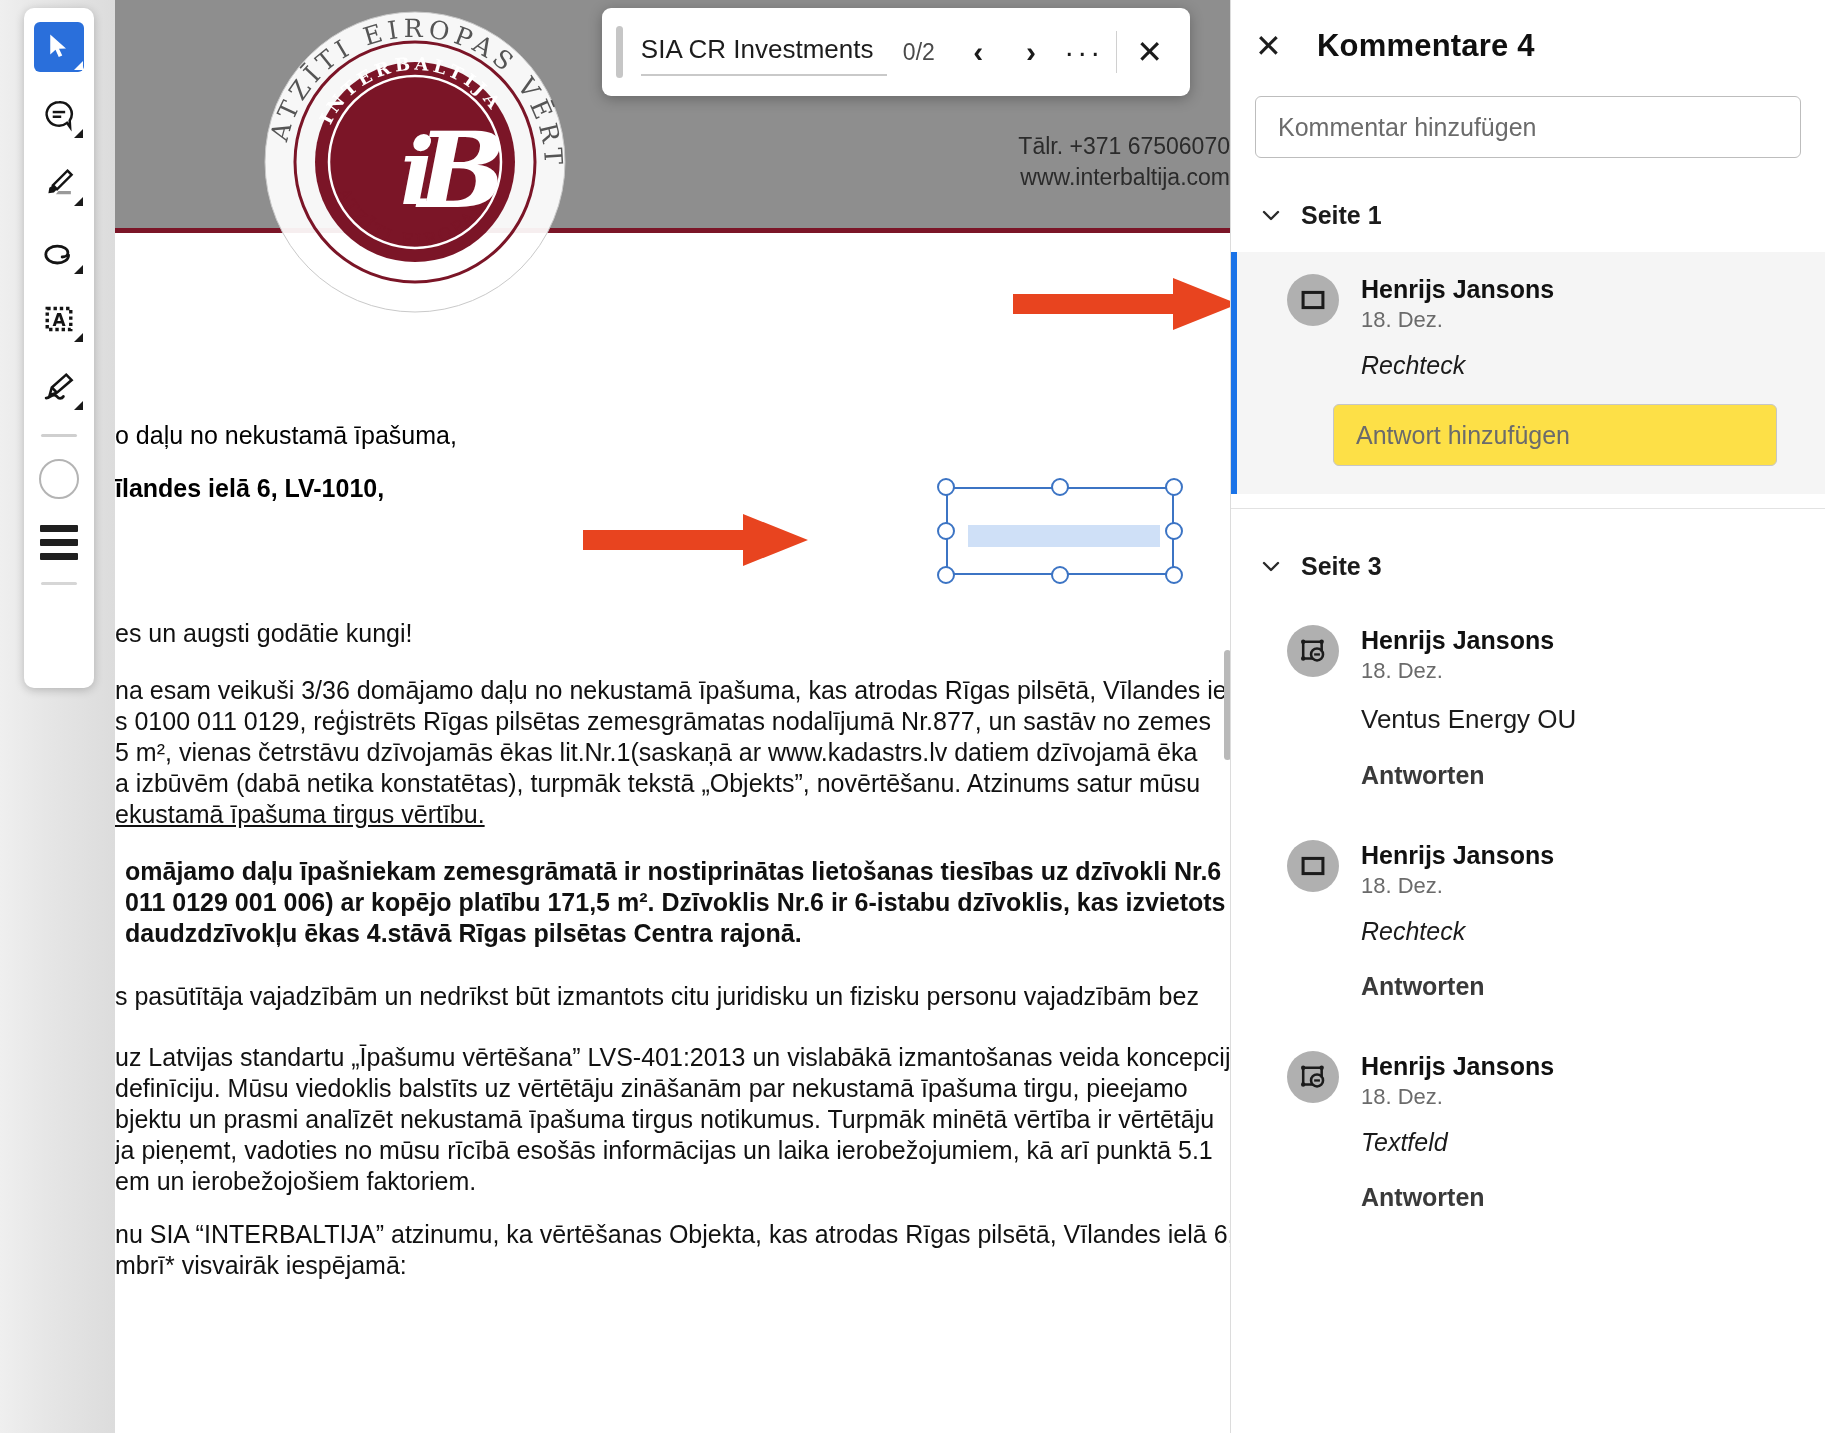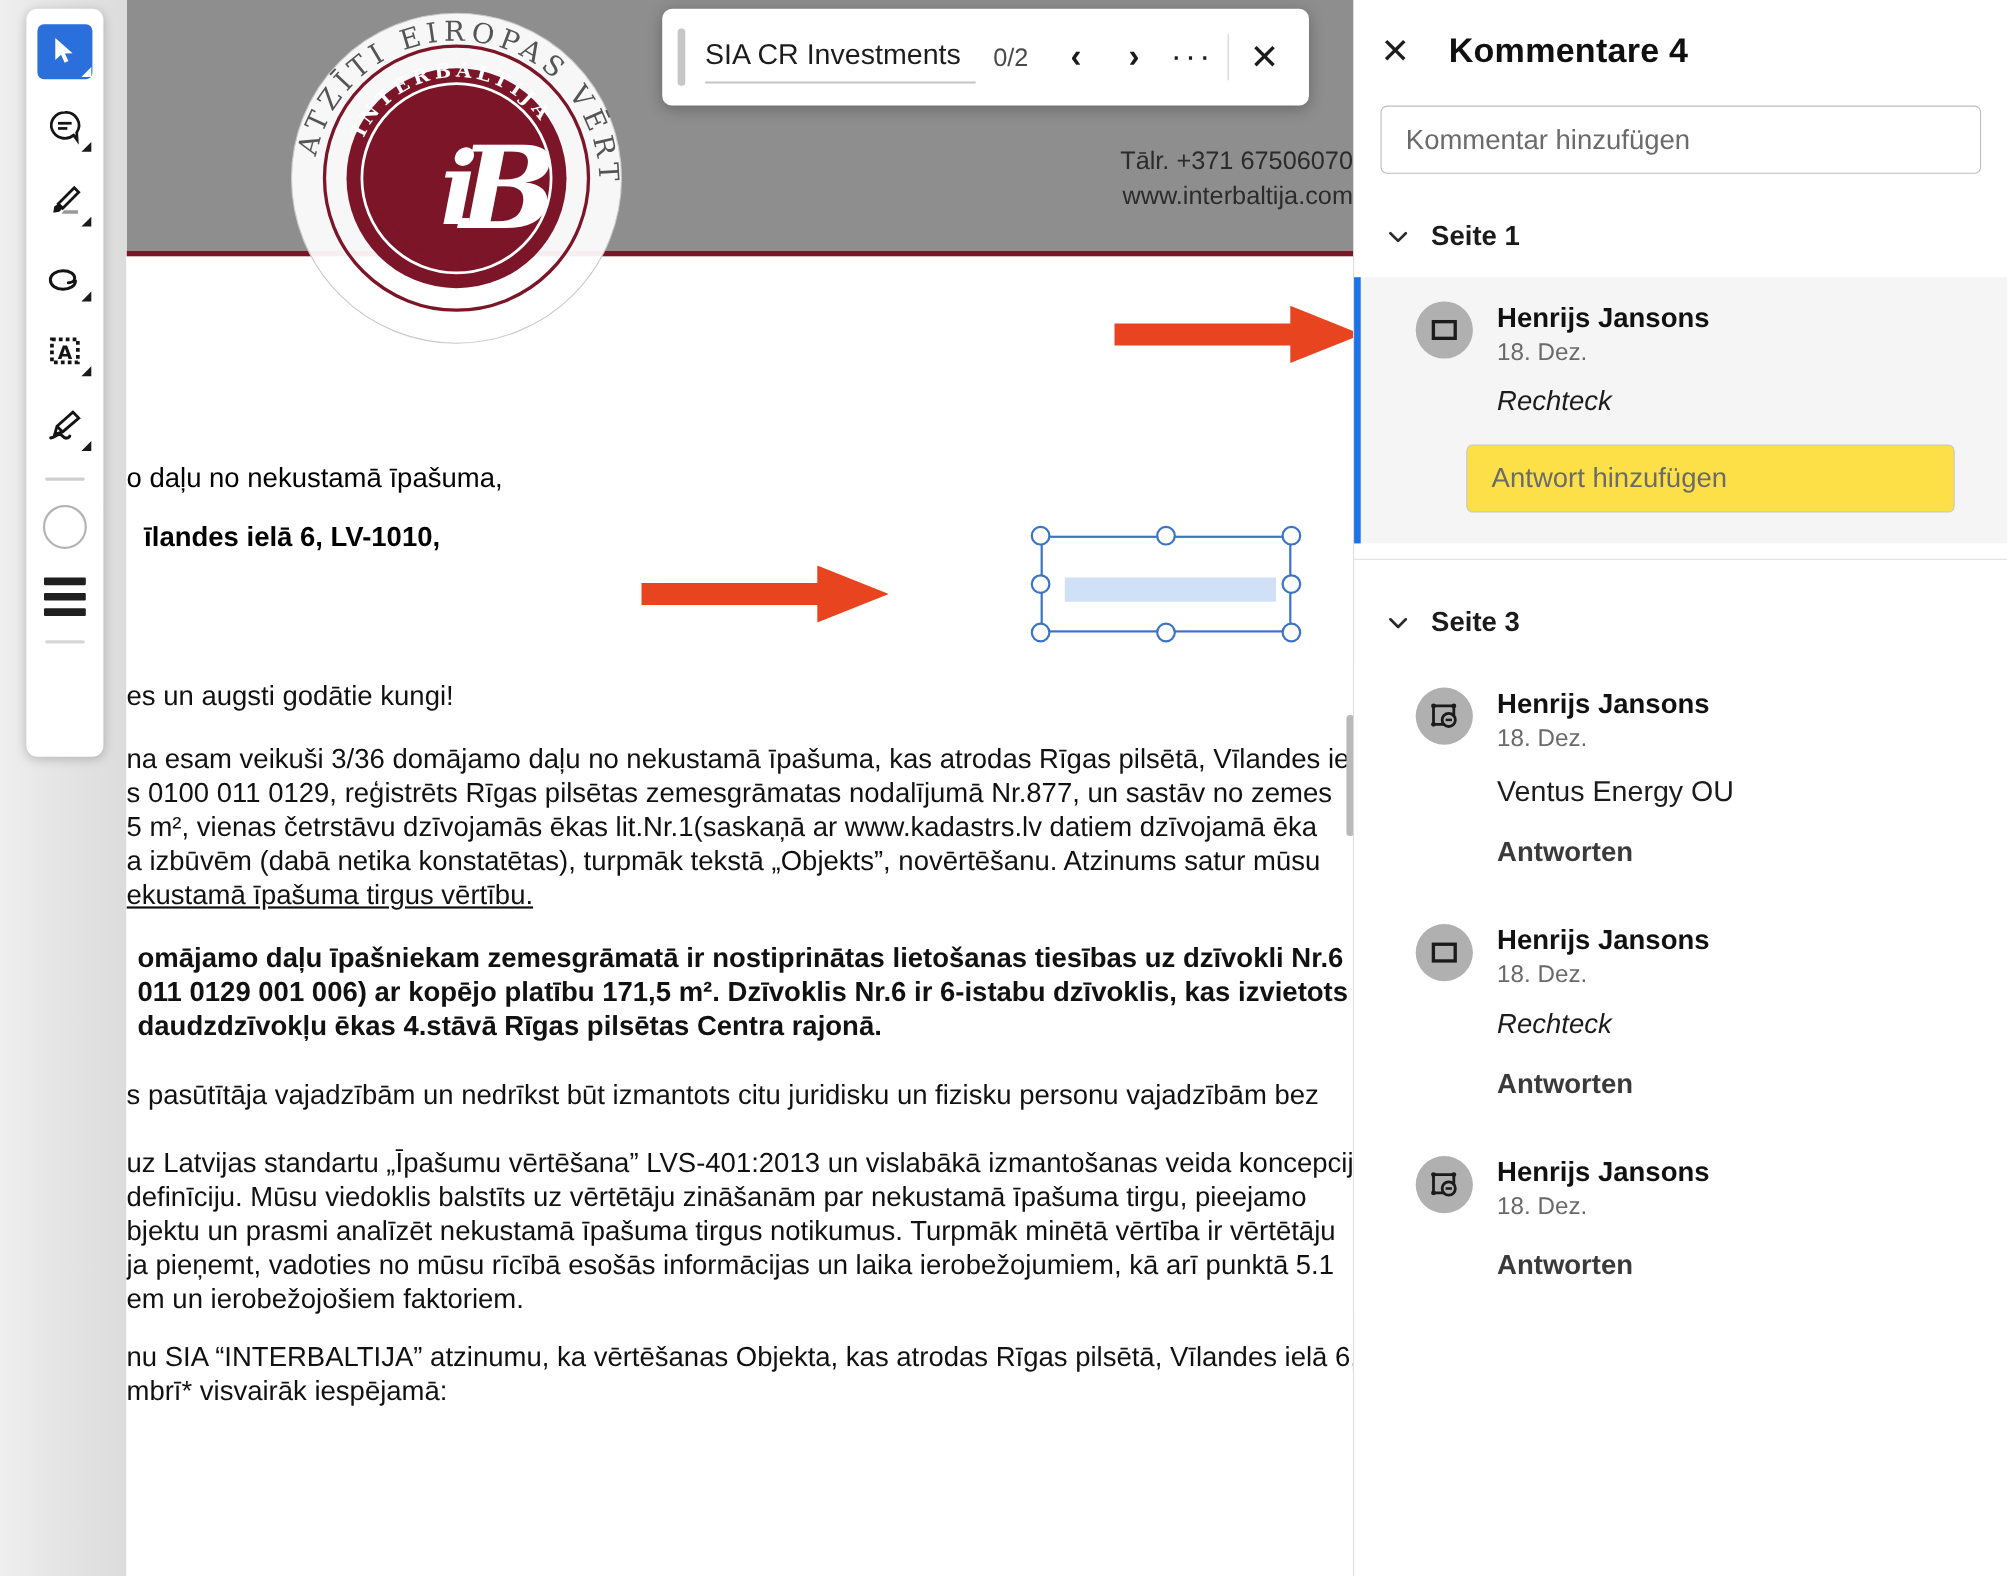--- a/index.html
+++ b/index.html
@@ -218,21 +218,21 @@
       </svg>
     </div>
 
     <div class="doc-contact">
       <span>Tālr. +371 67506070</span>
       <span>www.interbaltija.com</span>
     </div>
 
     <div style="position:absolute;left:0;top:420px;width:1115px;">
       <div class="dline" style="padding-left:0px;">o daļu no nekustamā īpašuma,</div>
-      <div class="dline b" style="padding-left:16px;margin-top:22px;">īlandes ielā 6, LV-1010,</div>
+      <div class="dline b" style="padding-left:0px;margin-top:22px;">īlandes ielā 6, LV-1010,</div>
     </div>
 
     <div class="doc-body" style="top:618px;">
       <div class="dline" style="margin-bottom:26px;">es un augsti godātie kungi!</div>
       <div class="dline">na esam veikuši 3/36 domājamo daļu no nekustamā īpašuma, kas atrodas Rīgas pilsētā, Vīlandes ielā</div>
       <div class="dline">s 0100 011 0129, reģistrēts Rīgas pilsētas zemesgrāmatas nodalījumā Nr.877, un sastāv no zemes</div>
       <div class="dline">5 m², vienas četrstāvu dzīvojamās ēkas lit.Nr.1(saskaņā ar www.kadastrs.lv datiem dzīvojamā ēka</div>
       <div class="dline">a izbūvēm (dabā netika konstatētas), turpmāk tekstā „Objekts”, novērtēšanu. Atzinums satur mūsu</div>
       <div class="dline" style="margin-bottom:26px;text-decoration:underline;">ekustamā īpašuma tirgus vērtību.</div>
       <div class="dline b">omājamo daļu īpašniekam zemesgrāmatā ir nostiprinātas lietošanas tiesības uz dzīvokli Nr.6</div>
@@ -448,17 +448,18 @@
             <circle cx="4.5" cy="19.5" r="1.9" fill="#1b1b1b"></circle>
             <circle cx="16.5" cy="16" r="5.2" fill="none" stroke="#1b1b1b" stroke-width="2.2"></circle>
             <rect x="14" y="15" width="5" height="2" fill="#1b1b1b"></rect>
           </svg>
         </div>
         <div class="cmt-meta">
           <div class="cmt-author">Henrijs Jansons</div>
           <div class="cmt-date">18. Dez.</div>
         </div>
       </div>
+      <div class="cmt-type">Textfeld</div>
       <div class="cmt-answer">Antworten</div>
     </div>
 
   </div>
 </div>
 
 </body></html>

